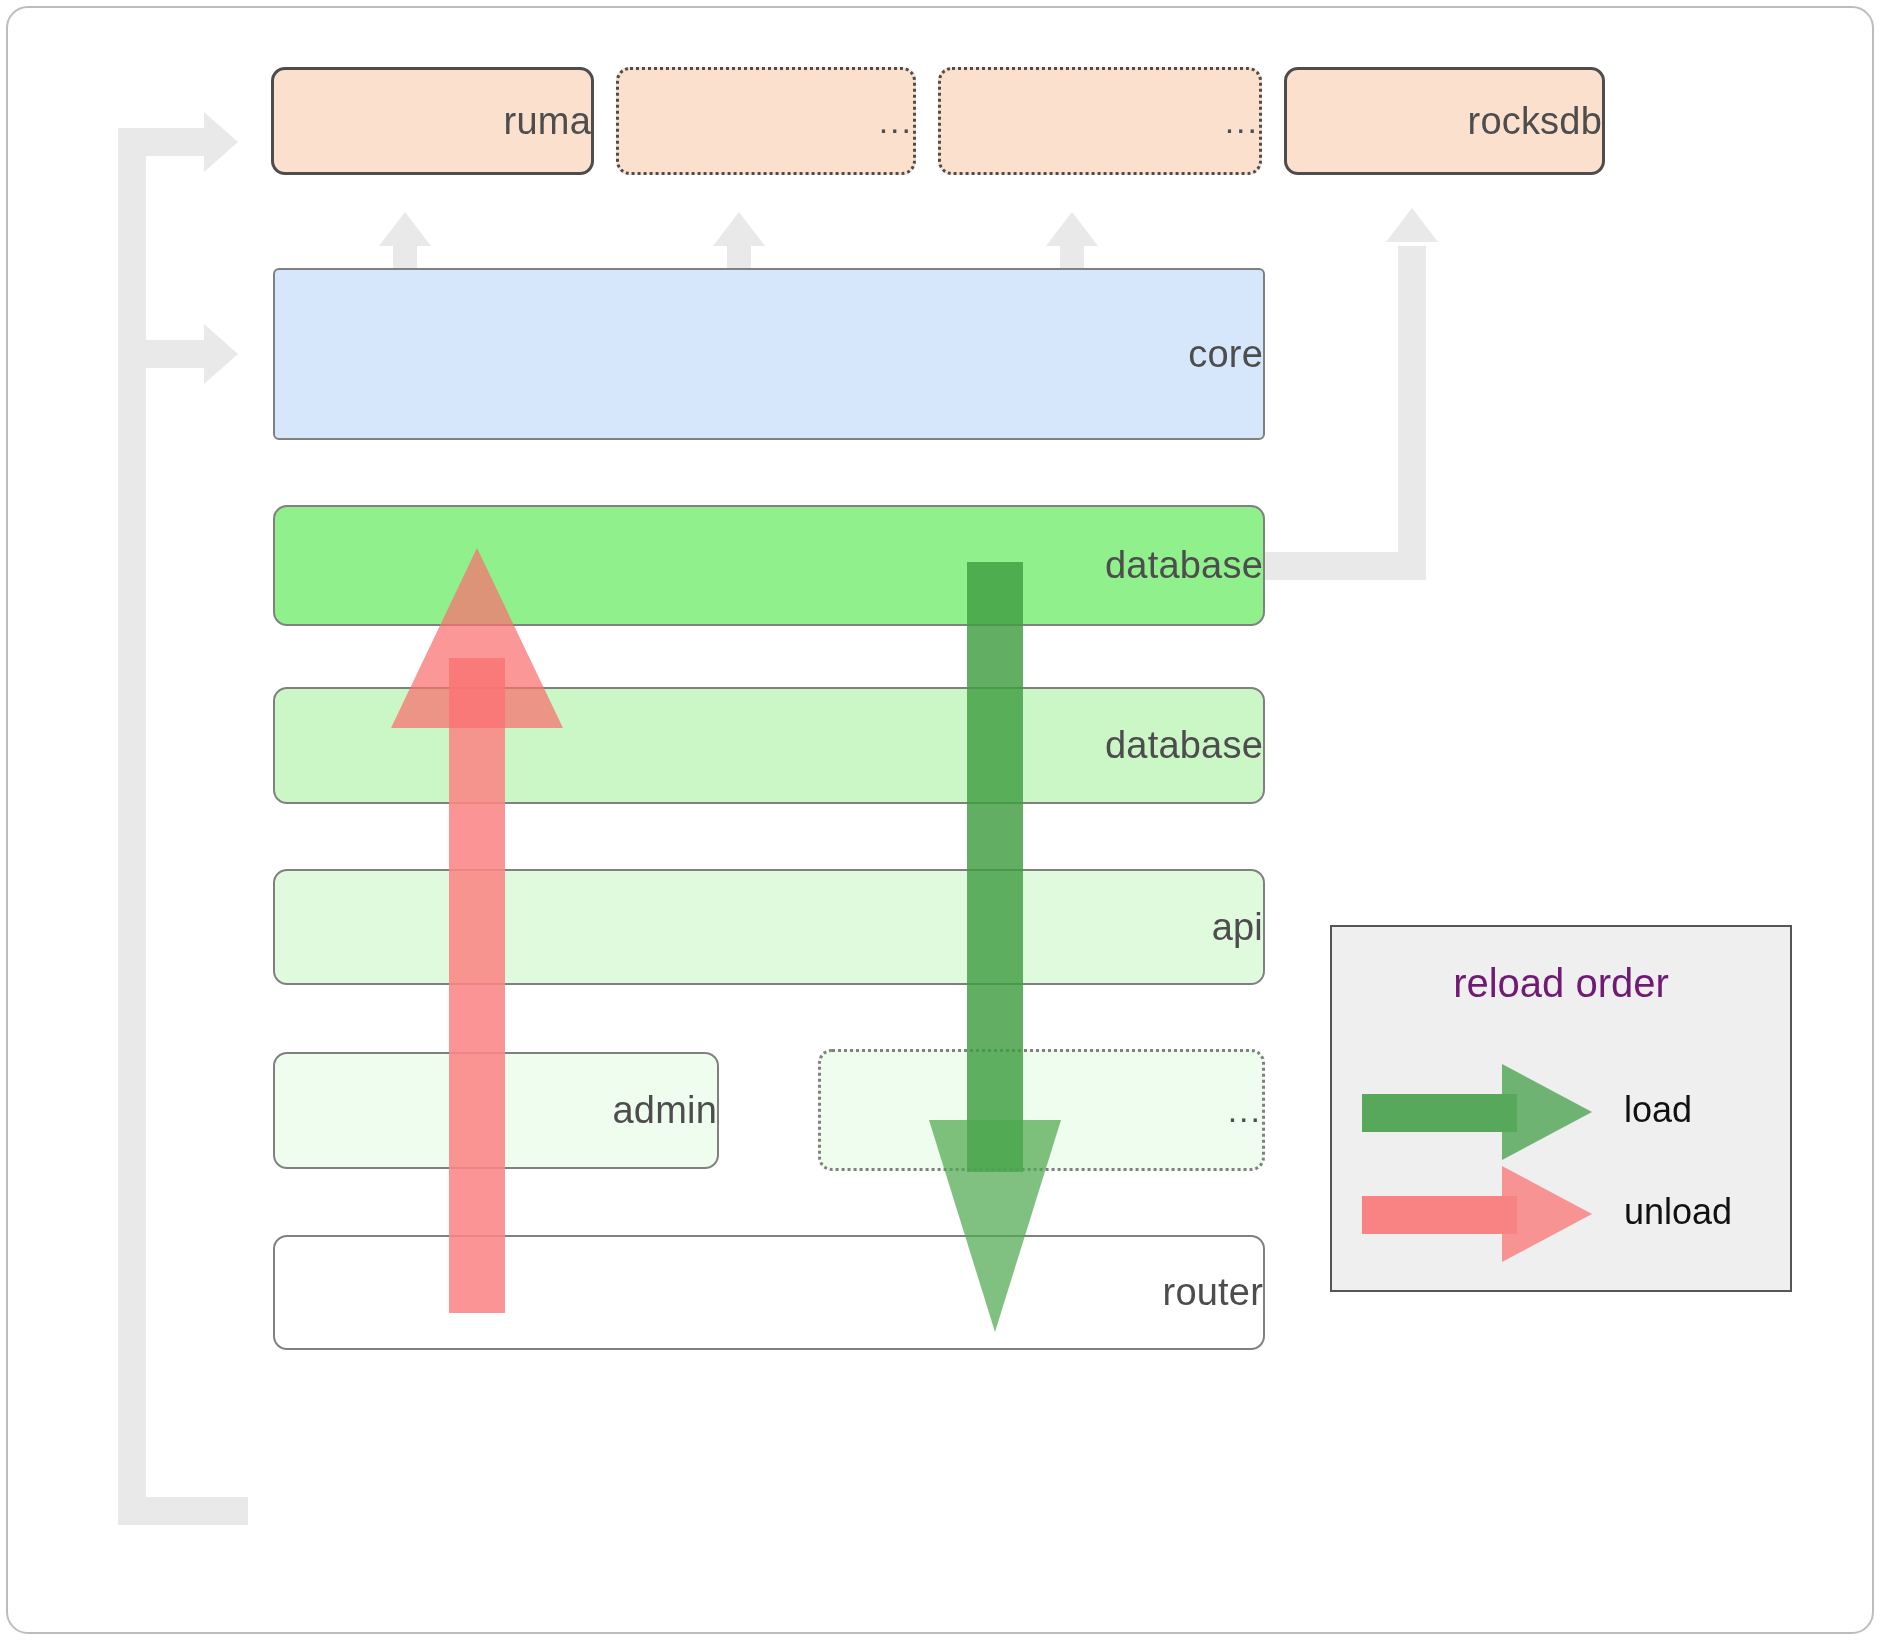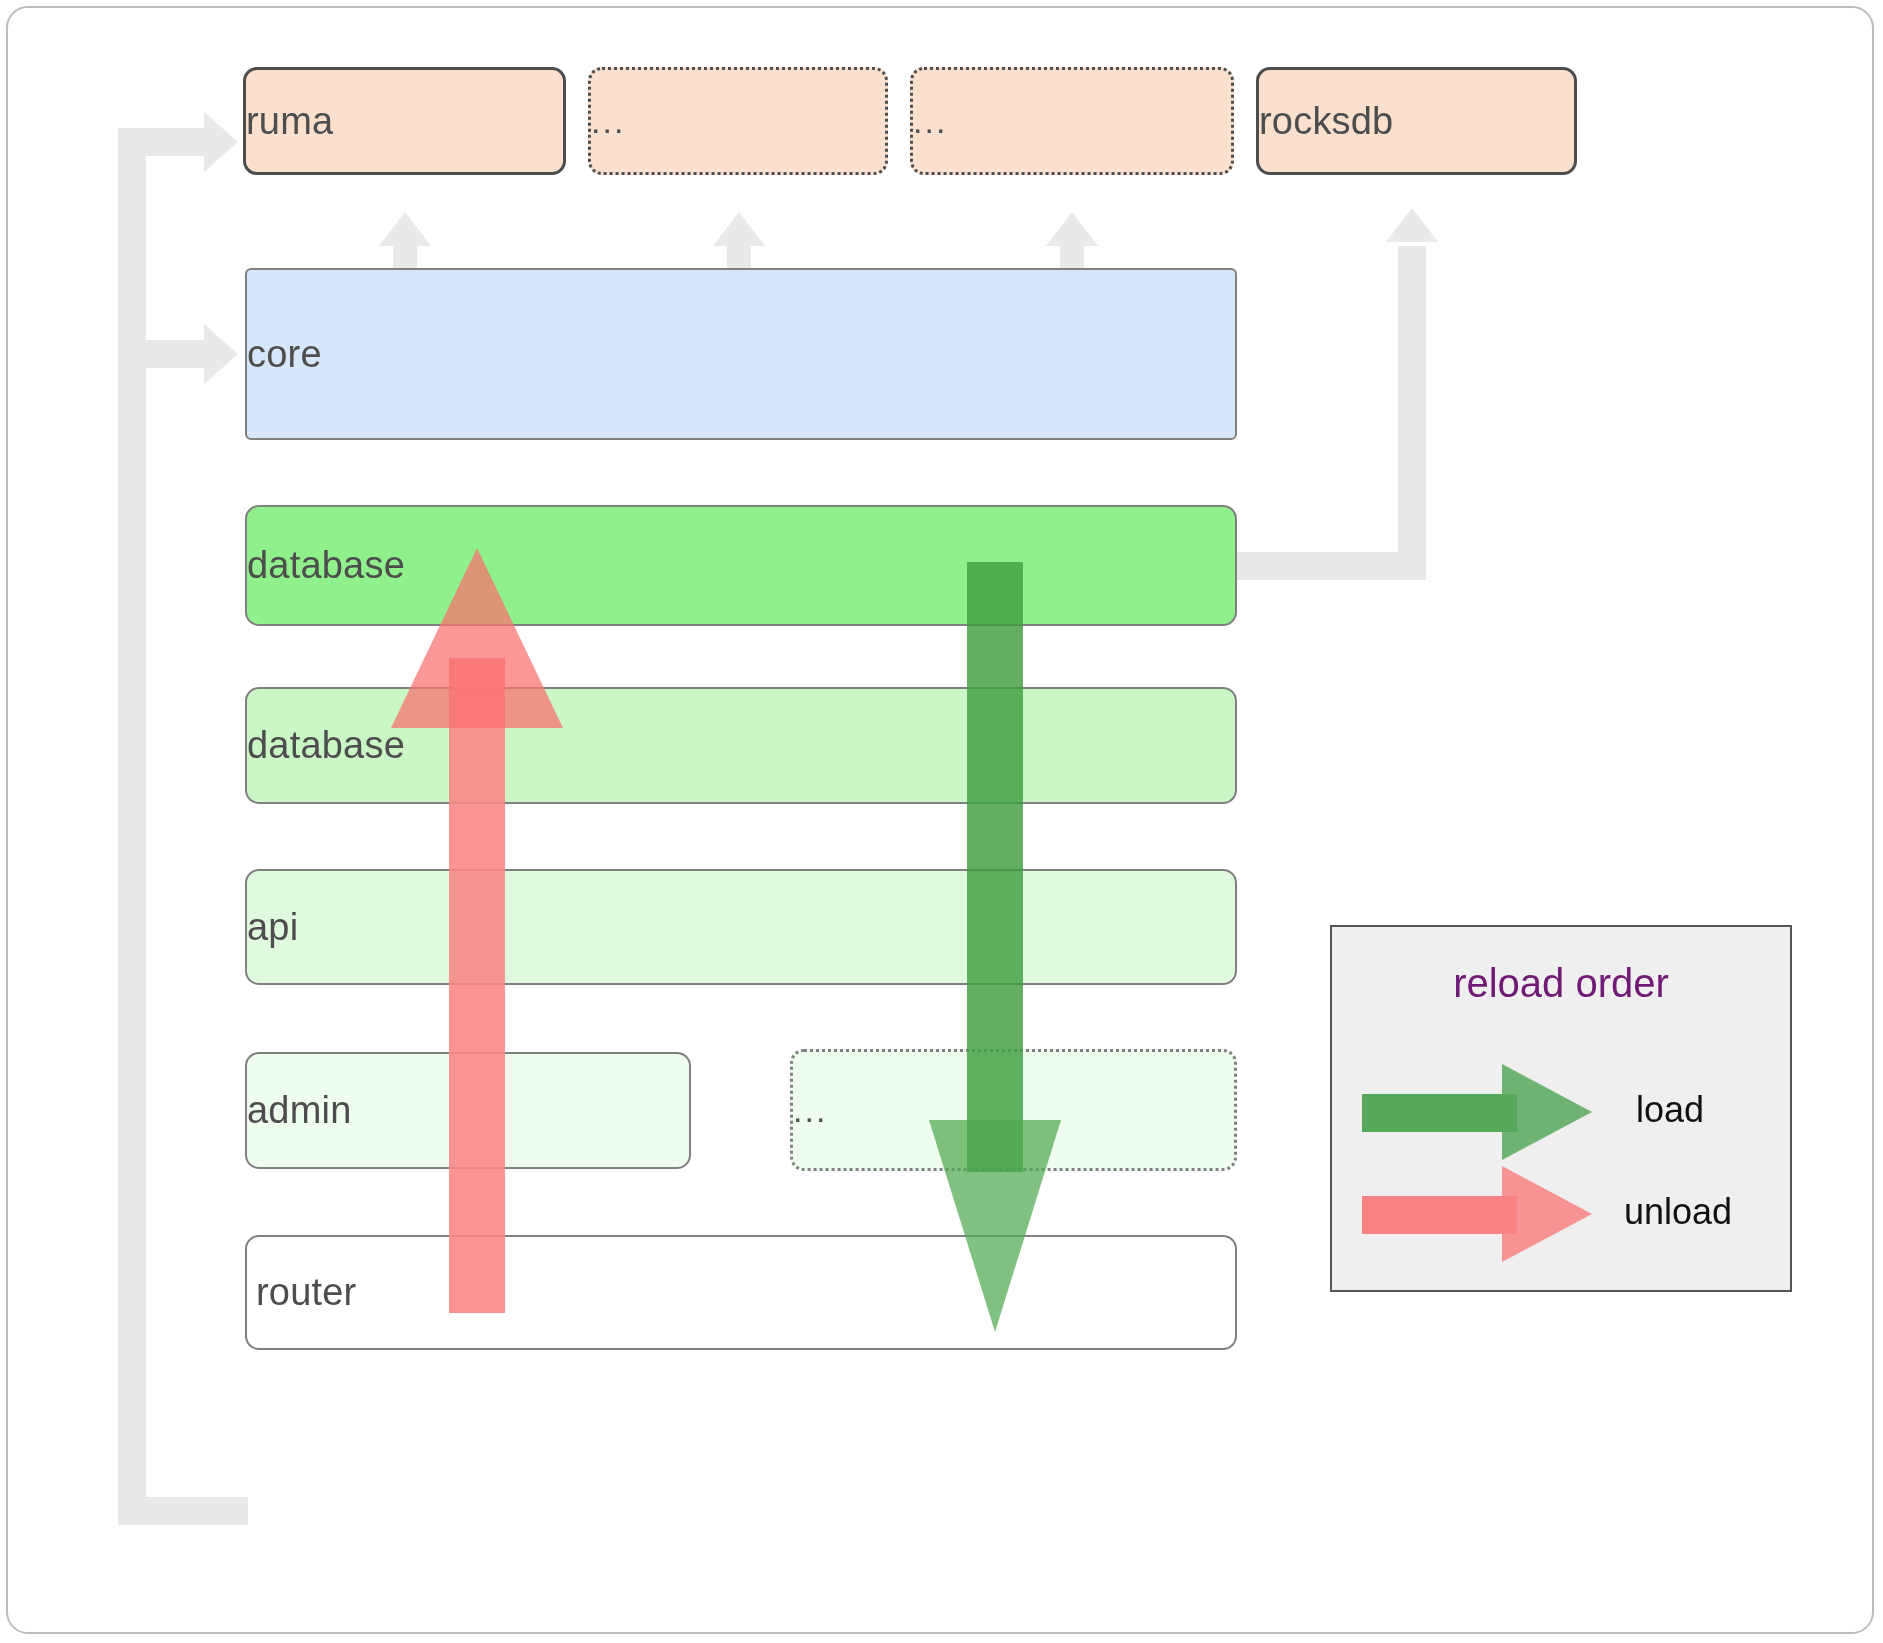--- a/index.html
+++ b/index.html
@@ -10,25 +10,26 @@
     background:#ffffff;
     overflow:hidden;
   }
   .frame{
     position:absolute;left:6px;top:6px;width:1868px;height:1628px;
     border:2px solid #bdbdbd;border-radius:22px;background:#fff;
     box-sizing:border-box;
   }
   .box{
     position:absolute;box-sizing:border-box;
-    display:flex;align-items:center;justify-content:flex-start;
+    display:flex;align-items:center;justify-content:flex-end;
     border-radius:14px;
     font-size:38px;color:#4d4d4d;
     letter-spacing:.2px;
     z-index:3;
+    margin-left:28px;
   }
   .box.dots{font-size:34px;letter-spacing:2px;}
   .dep{
     background:#fce0ce;border:3px solid #4d4d4d;height:108px;top:67px;
   }
   .dep.dotted{border:3px dotted #4d4d4d;}
   .layer{border:2px solid #808080;}
   .core  {background:#d6e7fb;}
   .db    {background:#90f08c;}
   .svc   {background:#caf7c5;}
@@ -148,21 +149,21 @@
     </svg>
   </div>
 
   <div class="legend" style="left:1330px;top:925px;width:462px;height:367px;">
     <div class="legend-title">reload order</div>
 
     <svg width="240" height="100" style="position:absolute;left:30px;top:135px;">
       <rect x="0" y="32" width="155" height="38" fill="#57a85a"></rect>
       <polygon points="140,2 230,50 140,98" fill="#57a85a" opacity="0.85"></polygon>
     </svg>
-    <div class="legend-label" style="left:292px;top:162px;margin-left:12px;">load</div>
+    <div class="legend-label" style="left:292px;top:162px;">load</div>
 
     <svg width="240" height="100" style="position:absolute;left:30px;top:237px;">
       <rect x="0" y="32" width="155" height="38" fill="#f98383"></rect>
       <polygon points="140,2 230,50 140,98" fill="#f98383" opacity="0.85"></polygon>
     </svg>
     <div class="legend-label" style="left:292px;top:264px;">unload</div>
   </div>
 </div>
 
 </body></html>

